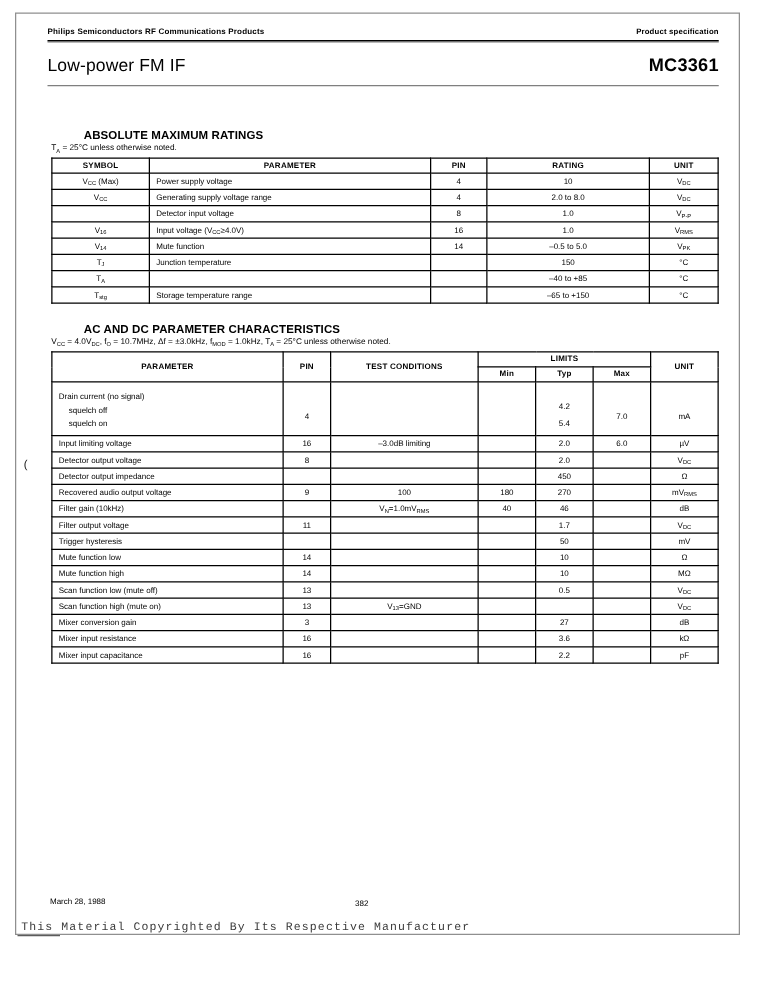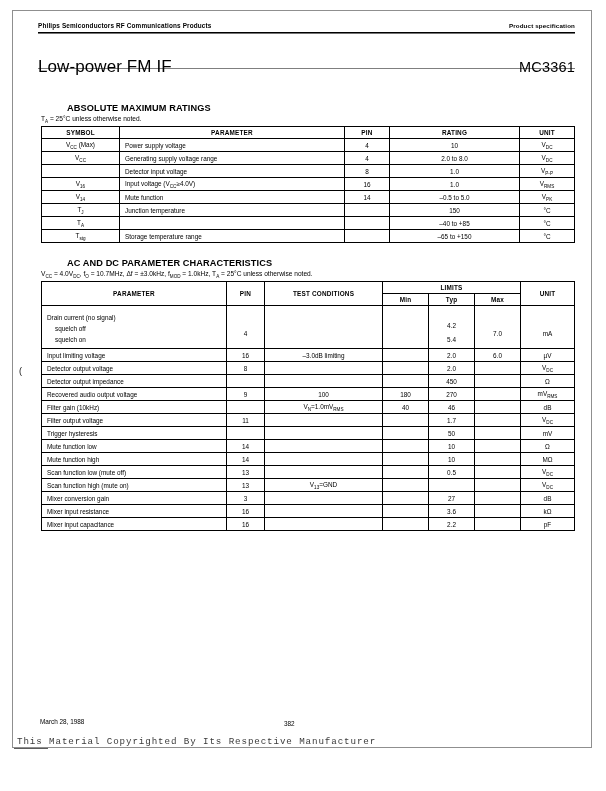--- a/index.html
+++ b/index.html
@@ -50,28 +50,27 @@
   }
   .title-row {
     position: absolute;
     left: 38px; top: 44px;
     width: 537px;
     display: flex;
     align-items: baseline;
     justify-content: space-between;
   }
   .doc-title {
-    font-size: 17px;
+    font-size: 14px;
     letter-spacing: .1px;
   }
   .part-no {
     font-size: 14.5px;
-    font-weight: normal;
+    font-weight: bold;
     letter-spacing: .2px;
-    margin-top: 15px;
   }
   .title-rule {
     position: absolute;
     left: 38px; top: 68px;
     width: 537px; height: 1px;
     background: #000;
     opacity: .5;
   }
 
   

